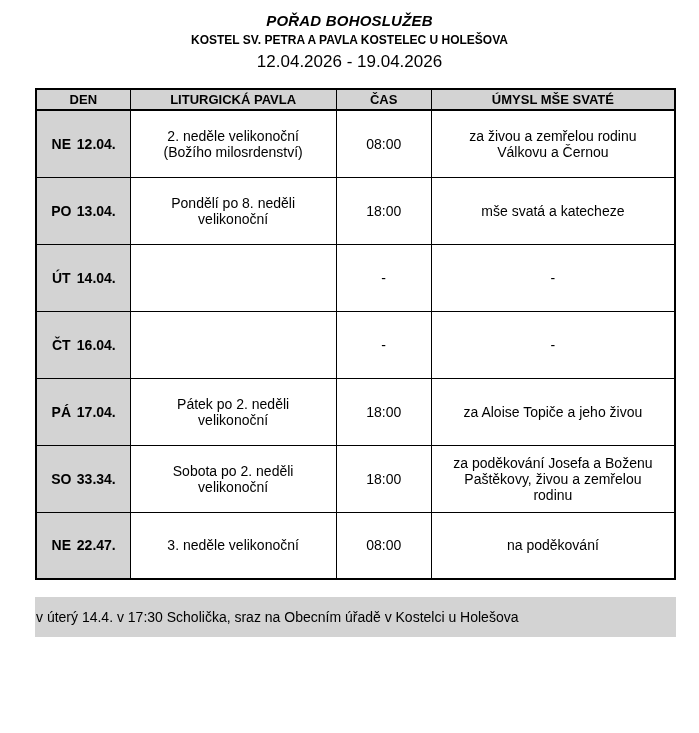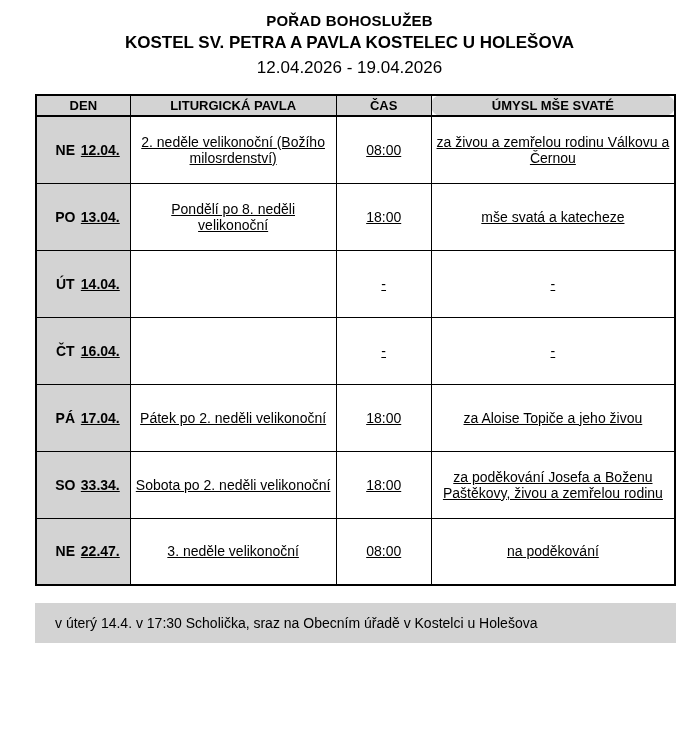--- a/index.html
+++ b/index.html
@@ -9,79 +9,79 @@
     height: 733px;
     font-family: "Liberation Sans", sans-serif;
     color: #000;
   }
   .doc-header { text-align: center; padding-top: 12px; }
   .doc-title {
     font-size: 15px;
     font-weight: bold;
     margin: 0;
     letter-spacing: 0.2px;
+    font-style: italic;
   }
   .doc-subtitle {
-    font-size: 17px;
+    font-size: 12px;
     font-weight: bold;
     margin: 4px 0 0 0;
   }
   .date-range {
     font-size: 17px;
     margin-top: 5px;
     font-weight: normal;
   }
   table.schedule {
     border-collapse: collapse;
     table-layout: fixed;
     width: 641px;
     margin: 16px 0 0 35px;
     border: 2px solid #000;
   }
   .schedule th, .schedule td {
     border: 1px solid #000;
-    padding: 2px 4px;
+    padding: 2px 12px;
   }
   .schedule thead th {
     background: #d3d3d3;
     font-size: 13px;
     font-weight: bold;
     height: 21px;
     text-align: center;
     border-bottom: 2px solid #000;
   }
   .schedule tbody td {
     height: 67px;
     font-size: 14px;
     text-align: center;
     vertical-align: middle;
-    text-decoration: underline;
   }
   .col-day { width: 90px; }
   .col-celebration { width: 197px; }
   .col-time { width: 91px; }
-  .col-intention { width: 233px; border-radius: 10px; }
+  .col-intention { width: 233px; }
   td.day-cell {
     background: #d3d3d3;
     font-weight: bold;
     text-align: left;
     padding-left: 7px;
   }
   td.day-cell .day-abbr {
     display: inline-block;
     width: 31px;
   }
   .note-bar {
     width: 641px;
     margin: 17px 0 0 35px;
     background: #d3d3d3;
     height: 40px;
     display: flex;
     align-items: center;
-    padding-left: 20px;
+    padding-left: 1px;
     font-size: 14px;
   }
 </style>
 </head>
 <body>
 
 <div class="doc-header">
   <h1 class="doc-title">POŘAD BOHOSLUŽEB</h1>
   <h2 class="doc-subtitle">KOSTEL SV. PETRA A PAVLA KOSTELEC U HOLEŠOVA</h2>
   <div class="date-range">12.04.2026 - 19.04.2026</div>

